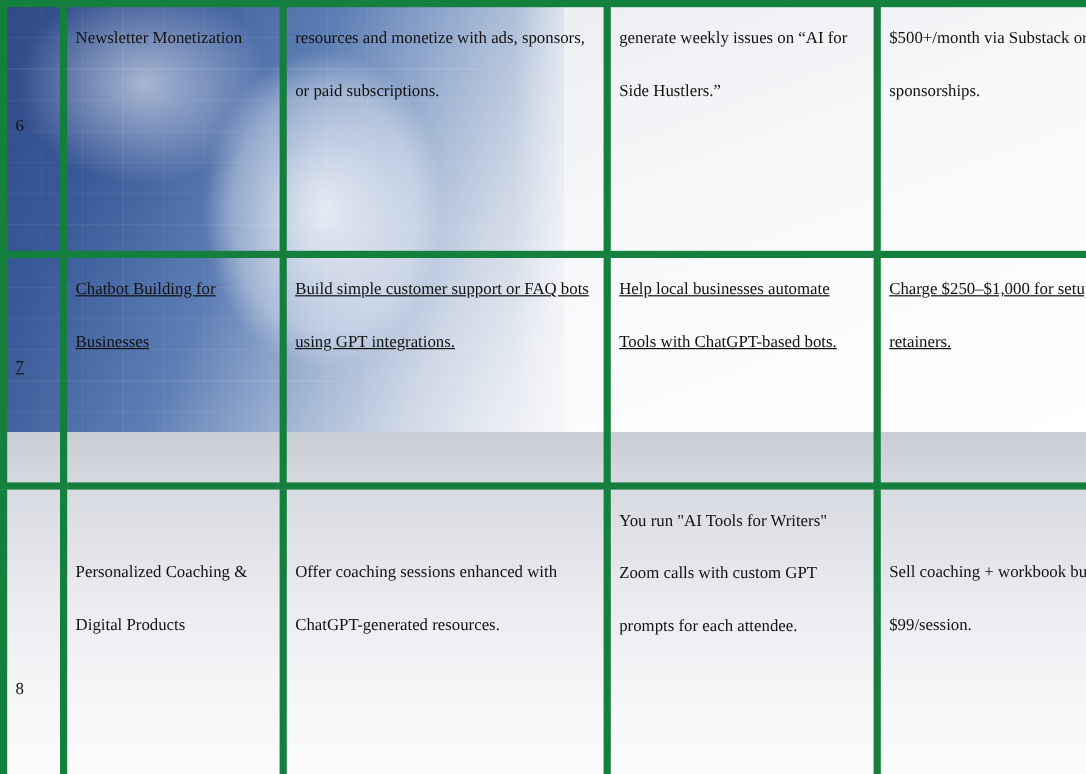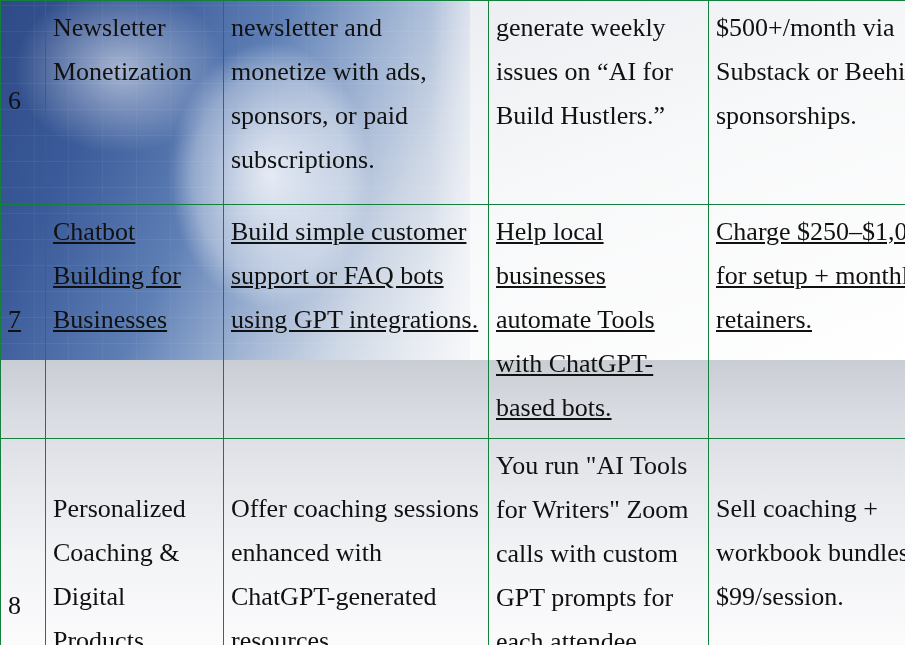--- a/index.html
+++ b/index.html
@@ -104,25 +104,25 @@
   table.doc-table {
     position: absolute;
     left: 0;
     top: 0;
     border-collapse: collapse;
     width: 901px;
     table-layout: fixed;
     background: transparent;
   }
   table.doc-table td {
-    border: 1px solid #15803d;
+    border: 6px solid #15803d;
     vertical-align: top;
     padding: 5px 7px 8px 7px;
     font-family: "Liberation Serif", serif;
-    font-size: 26px;
+    font-size: 14px;
     line-height: 44px;
     color: #111111;
     background: transparent;
   }
   td.col-num {
     width: 30px;
     text-align: left;
     padding-left: 4px;
     padding-right: 2px;
   }
@@ -158,24 +158,24 @@
   <table class="doc-table">
     <tbody>
       <tr class="row-6">
         <td class="col-num" style="vertical-align: middle;">
           <span class="num-inner">6</span>
         </td>
         <td class="col-a">
           <p class="cell-p">Newsletter Monetization</p>
         </td>
         <td class="col-b">
-          <p class="cell-p">newsletter and monetize with ads, sponsors, or paid subscriptions.</p>
+          <p class="cell-p">resources and monetize with ads, sponsors, or paid subscriptions.</p>
         </td>
         <td class="col-c">
-          <p class="cell-p">generate weekly issues on “AI for Build Hustlers.”</p>
+          <p class="cell-p">generate weekly issues on “AI for Side Hustlers.”</p>
         </td>
         <td class="col-d">
           <p class="cell-p">$500+/month via Substack or Beehiiv sponsorships.</p>
         </td>
       </tr>
 
       <tr class="row-7">
         <td class="col-num" style="vertical-align: middle;">
           <span class="num-inner">7</span>
         </td>

